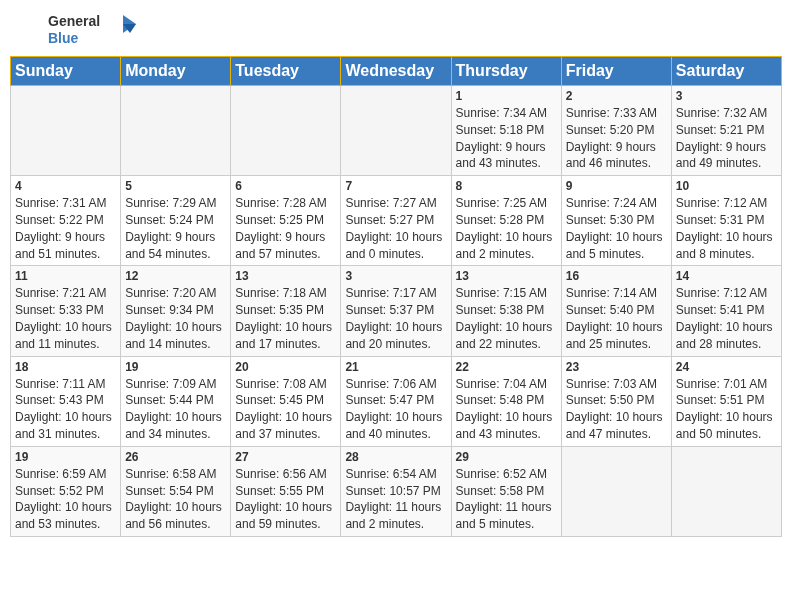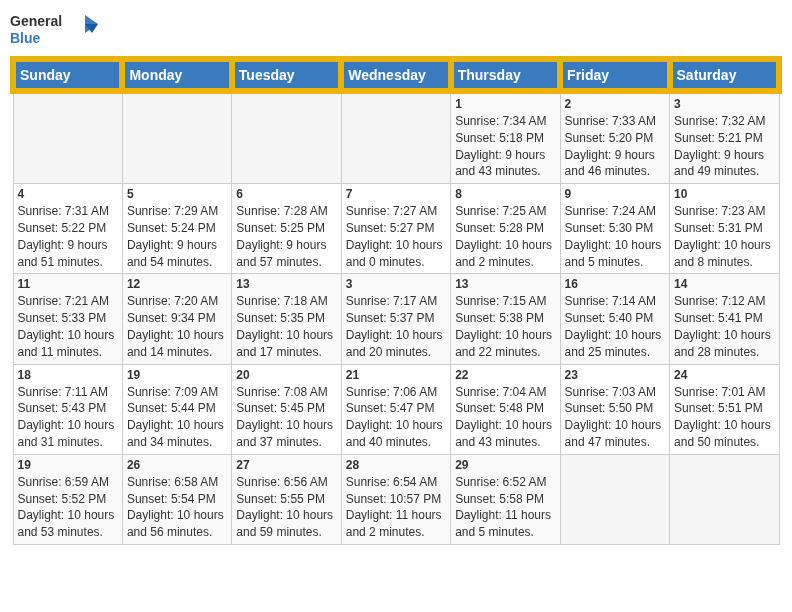--- a/index.html
+++ b/index.html
@@ -8,20 +8,21 @@
       background: #fff;
       width: 792px;
       min-height: 612px;
       padding: 10px;
     }
     .header-area {
       display: flex;
       justify-content: space-between;
       align-items: flex-start;
       margin-bottom: 6px;
+      margin-left: 38px;
     }
     .logo {
       display: flex;
       align-items: center;
       gap: 2px;
     }
     .title-area {
       text-align: right;
     }
     .main-title {
@@ -38,23 +39,23 @@
       border-collapse: collapse;
       font-size: 11px;
     }
     .calendar thead tr {
       background-color: #3a7bbf;
       color: #fff;
     }
     .calendar thead th {
       padding: 5px 4px;
       text-align: left;
-      font-size: 14px;
+      font-size: 16px;
       font-weight: bold;
-      border: 6px solid #eab308;
+      border: 1px solid #eab308;
     }
     .calendar tbody td {
       border: 1px solid #ccc;
       vertical-align: top;
       padding: 3px 4px;
       width: calc(100% / 7);
       min-height: 80px;
       height: 80px;
       color: #333;
     }
@@ -175,21 +176,21 @@
         </td>
         <td>
           <span class="day-number">9</span>
           <div class="day-info">Sunrise: 7:24 AM
 Sunset: 5:30 PM
 Daylight: 10 hours
 and 5 minutes.</div>
         </td>
         <td>
           <span class="day-number">10</span>
-          <div class="day-info">Sunrise: 7:23 AM
+          <div class="day-info">Sunrise: 7:12 AM
 Sunset: 5:31 PM
 Daylight: 10 hours
 and 8 minutes.</div>
         </td>
       </tr>
       <tr>
         <td>
           <span class="day-number">11</span>
           <div class="day-info">Sunrise: 7:21 AM
 Sunset: 5:33 PM

